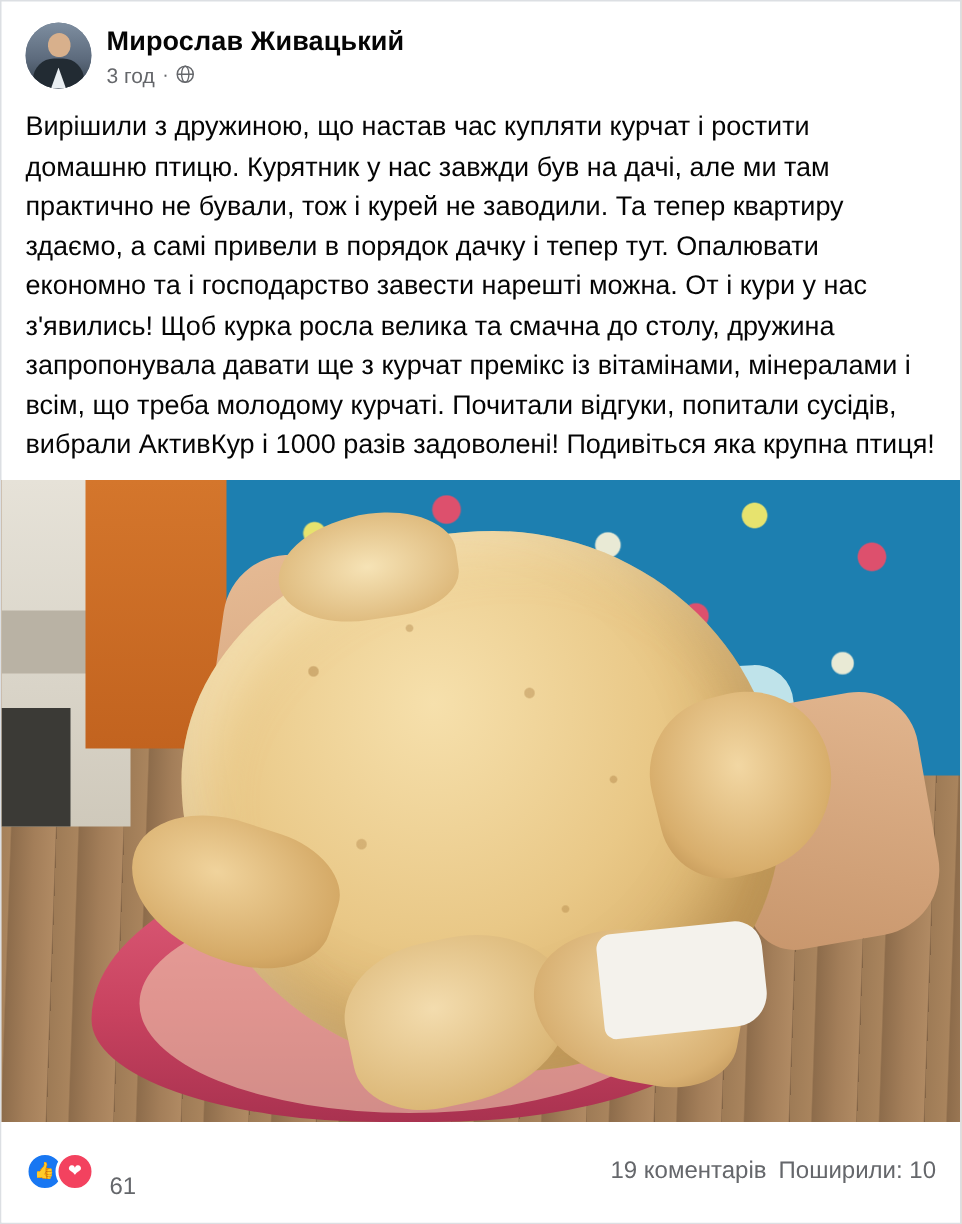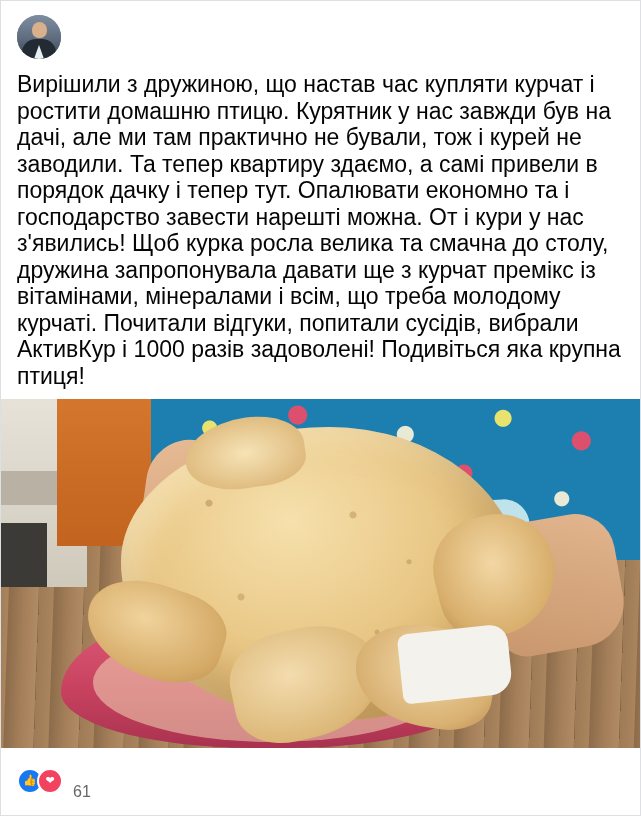--- a/index.html
+++ b/index.html
@@ -98,21 +98,21 @@
   }
   .meta-dot {
     font-size: 13px;
     color: #65676b;
   }
   .globe-icon svg { display: block; }
 
   
   .post-text {
     padding: 6px 16px 10px 16px;
-    font-size: 23px;
+    font-size: 18px;
     line-height: 26.5px;
     color: #050505;
     white-space: pre-wrap;
     word-break: normal;
   }
 
   
   .post-image {
     position: relative;
     width: 100%;
@@ -335,20 +335,34 @@
 <body>
 
 <div class="post">
 
   <div class="post-header">
     <div class="avatar">
       <div class="av-bg"></div>
       <div class="av-face"></div>
       <div class="av-body"></div>
       <div class="av-shirt"></div>
+    </div>
+    <div class="header-text">
+      <div class="author-name">Мирослав Живацький</div>
+      <div class="meta-row">
+        <span>3 год</span>
+        <span class="meta-dot">·</span>
+        <span class="globe-icon">
+          <svg width="13" height="13" viewBox="0 0 16 16" aria-hidden="true">
+            <circle cx="8" cy="8" r="6.6" fill="none" stroke="#65676b" stroke-width="1.2"></circle>
+            <ellipse cx="8" cy="8" rx="3" ry="6.6" fill="none" stroke="#65676b" stroke-width="1.1"></ellipse>
+            <line x1="1.4" y1="8" x2="14.6" y2="8" stroke="#65676b" stroke-width="1.1"></line>
+          </svg>
+        </span>
+      </div>
     </div>
   </div>
 
   <div class="post-text">Вирішили з дружиною, що настав час купляти курчат і ростити домашню птицю. Курятник у нас завжди був на дачі, але ми там практично не бували, тож і курей не заводили. Та тепер квартиру здаємо, а самі привели в порядок дачку і тепер тут. Опалювати економно та і господарство завести нарешті можна. От і кури у нас з'явились! Щоб курка росла велика та смачна до столу, дружина запропонувала давати ще з курчат премікс із вітамінами, мінералами і всім, що треба молодому курчаті. Почитали відгуки, попитали сусідів, вибрали АктивКур і 1000 разів задоволені! Подивіться яка крупна птиця!</div>
 
   <div class="post-image">
     <div class="img-canvas">
       <div class="floor"></div>
       <div class="wall-left">
         <div class="cab"></div>
@@ -376,15 +390,19 @@
   </div>
 
   <div class="post-footer">
     <div class="reactions">
       <span class="react-icons">
         <span class="react-badge react-like">👍</span>
         <span class="react-badge react-love">❤</span>
       </span>
       <span class="react-count">61</span>
     </div>
+    <div class="counts">
+      <span>19 коментарів</span>
+      <span>Поширили: 10</span>
+    </div>
   </div>
 
 </div>
 
 </body></html>

